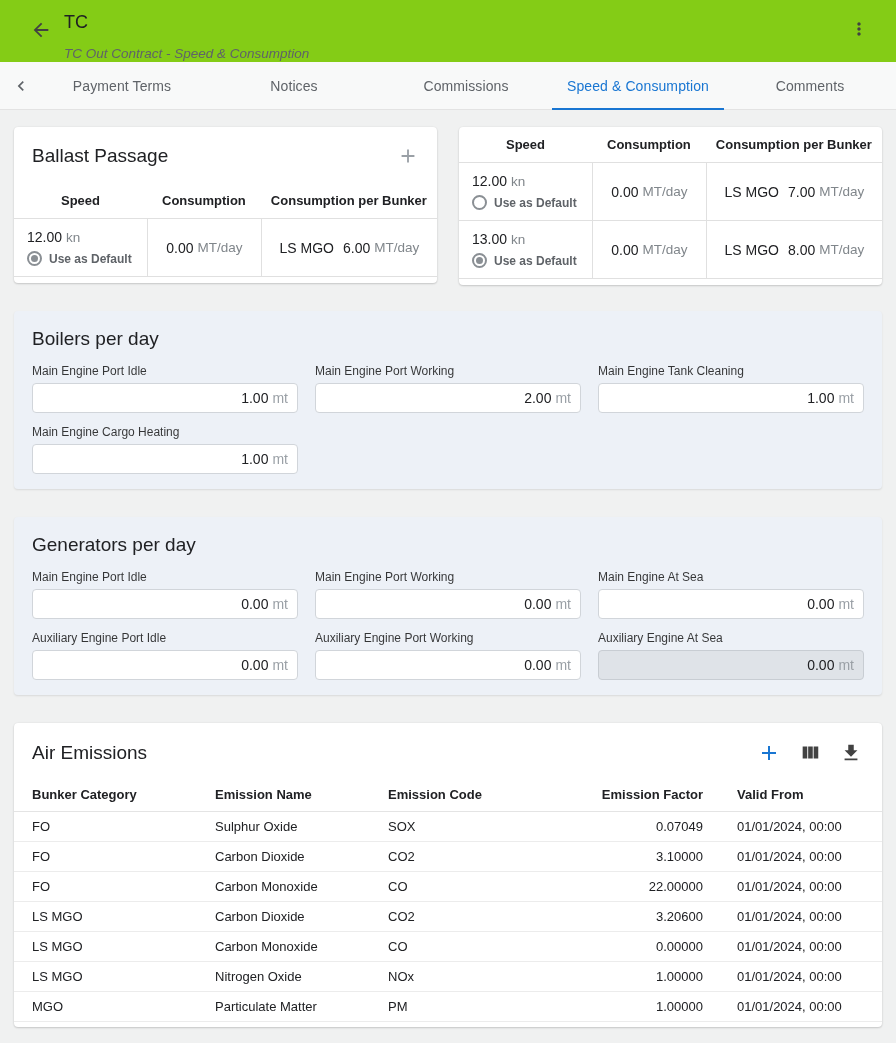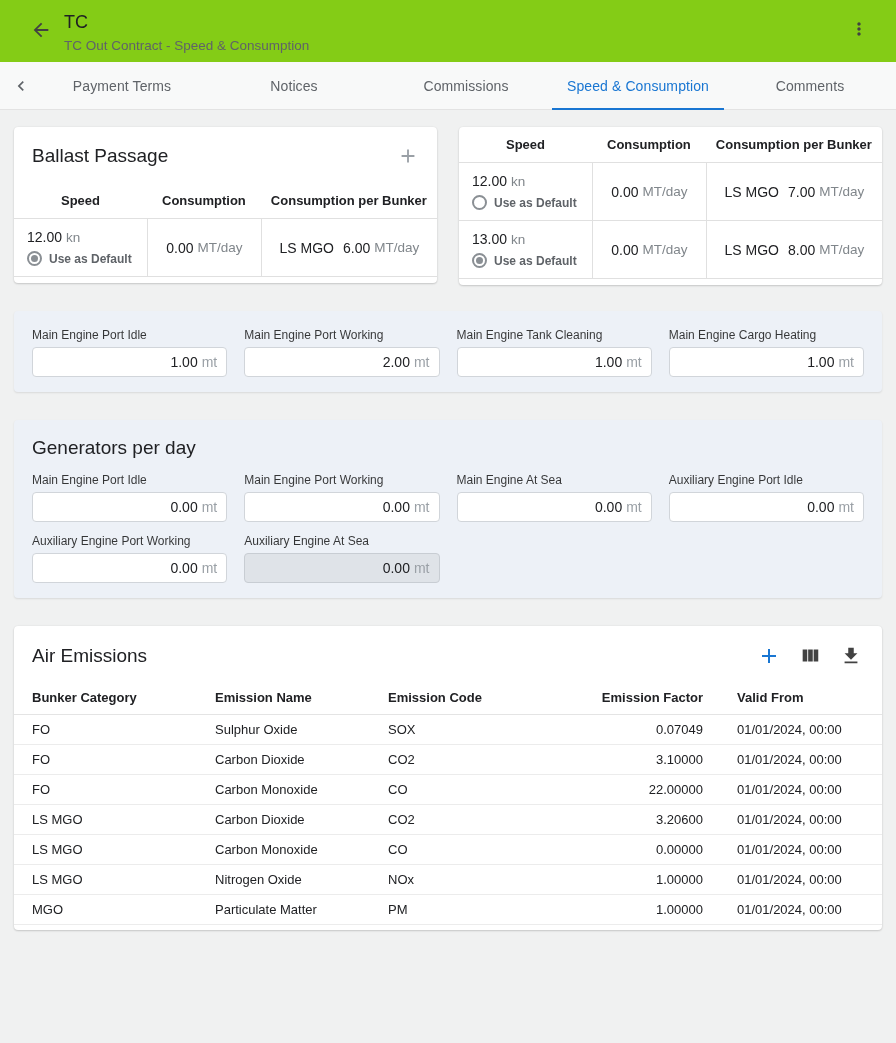--- a/index.html
+++ b/index.html
@@ -16,21 +16,21 @@
   .topbar {
     background:#84cc16;
     height:62px;
     display:flex;
     align-items:flex-start;
     padding:10px 24px 0 28px;
   }
   .back-btn { background:none; border:none; width:26px; height:26px; margin-top:7px; display:flex; align-items:center; justify-content:center; }
   .titles { margin-left:10px; }
   .page-title { font-size:18px; font-weight:500; color:#202124; line-height:24px; }
-  .page-subtitle { margin-top:4px; font-size:13.5px; color:#5f6368; }
+  .page-subtitle { margin-top:12px; font-size:13.5px; color:#5f6368;font-style:italic; }
   .kebab-btn { margin-left:auto; background:none; border:none; width:26px; height:26px; margin-top:6px; display:flex; align-items:center; justify-content:center; }
 
   
   .tabbar {
     background:#f8f9f9;
     height:48px;
     display:flex;
     align-items:stretch;
     border-bottom:1px solid #e3e3e3;
     padding-left:6px;
@@ -81,21 +81,21 @@
 
   
   .tinted {
     background:#edf1f7;
     border-radius:4px;
     box-shadow:0 1px 2px rgba(0,0,0,.10);
     padding:17px 18px 15px;
     margin-bottom:28px;
   }
   .section-title { font-size:19px; font-weight:400; color:#202124; margin-bottom:14px; }
-  .fields-grid { display:grid; grid-template-columns:repeat(4,1fr); column-gap:17px; row-gap:12px; }
+  .fields-grid { display:grid; grid-template-columns:repeat(3,1fr); column-gap:17px; row-gap:12px; }
   .flabel { font-size:12px; color:rgba(0,0,0,.78); margin-bottom:5px; }
   .finput {
     height:30px; background:#fff; border:1px solid #d1d5da; border-radius:4px;
     display:flex; align-items:center; justify-content:flex-end; padding:0 9px; font-size:14px; color:#202124;
   }
   .funit { color:#9aa0a6; margin-left:4px; font-size:14px; }
   .finput.disabled { background:#dfe3e8; border-color:#c8cdd3; }
 
   
   .em-card { padding-bottom:5px; }
@@ -231,20 +231,21 @@
               <span class="v">LS MGO</span>
               <span class="v bval">8.00</span>
               <span class="u">MT/day</span>
             </div>
           </div>
         </div>
     </section>
   </div>
 
   <section class="tinted">
+    <h2 class="section-title">Boilers per day</h2>
     <div class="fields-grid" id="boilers-fields">
         <div class="field">
           <div class="flabel">Main Engine Port Idle</div>
           <div class="finput">
             <span class="fval">1.00</span>
             <span class="funit">mt</span>
           </div>
         </div>
         <div class="field">
           <div class="flabel">Main Engine Port Working</div>

